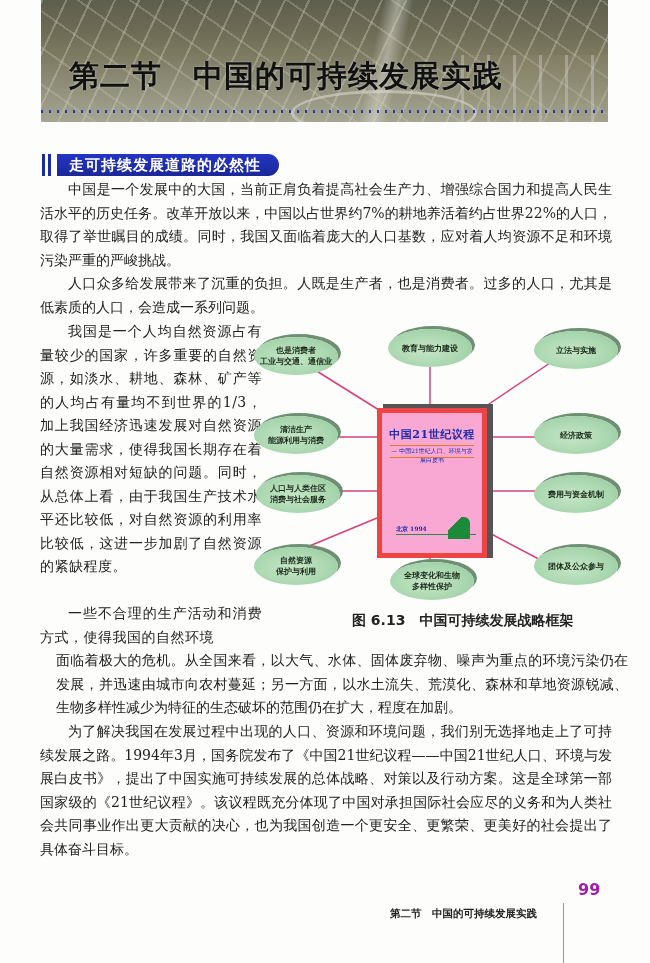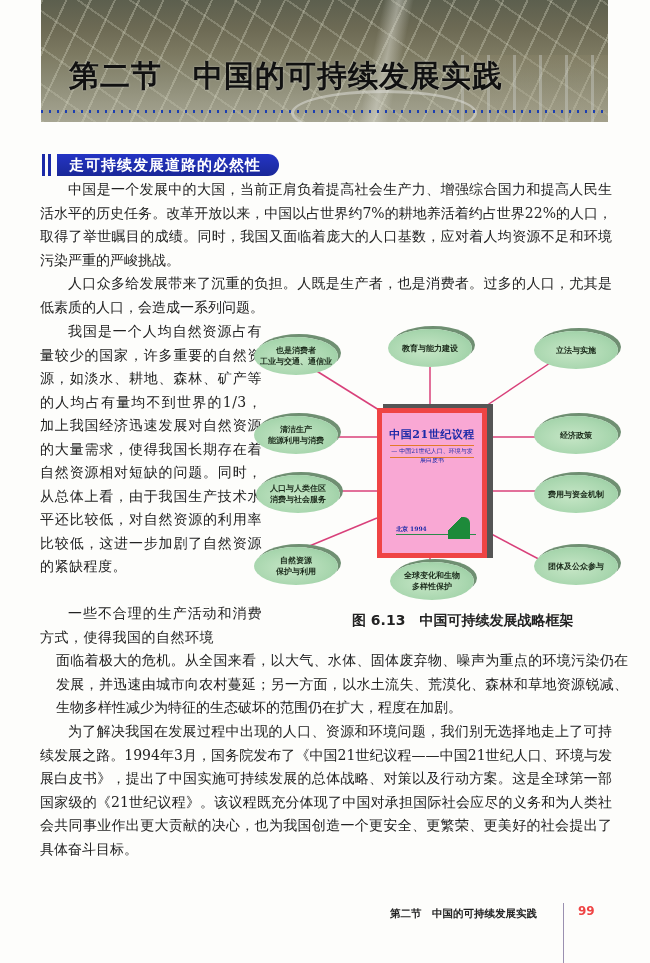--- a/index.html
+++ b/index.html
@@ -91,22 +91,22 @@
     position: absolute; left: 352px; top: 612px; font-size: 14px; font-weight: bold;
     font-family: "DejaVu Sans", "Liberation Sans", sans-serif; color: #222; white-space: pre;
   }
   
   .footer-text {
     position: absolute; left: 390px; top: 907px; font-size: 10.5px; font-weight: bold;
     font-family: "DejaVu Sans", "Liberation Sans", sans-serif; color: #222; white-space: pre;
   }
   .footer-rule { position: absolute; left: 563px; top: 903px; width: 1px; height: 60px; background: #9a90b0; }
   .page-num {
-    position: absolute; left: 578px; top: 904px; font-size: 12px; font-weight: bold;
-    font-family: "DejaVu Sans", "Liberation Sans", sans-serif; color: #ef4444;
+    position: absolute; left: 578px; top: 880px; font-size: 16px; font-weight: bold;
+    font-family: "DejaVu Sans", "Liberation Sans", sans-serif; color: #a21caf;
   }
 </style>
 </head>
 <body>
 
 <div class="banner">
   <div class="runway-a"></div>
   <div class="runway-b"></div>
   <div class="oval"></div>
   <div class="dots"></div>

